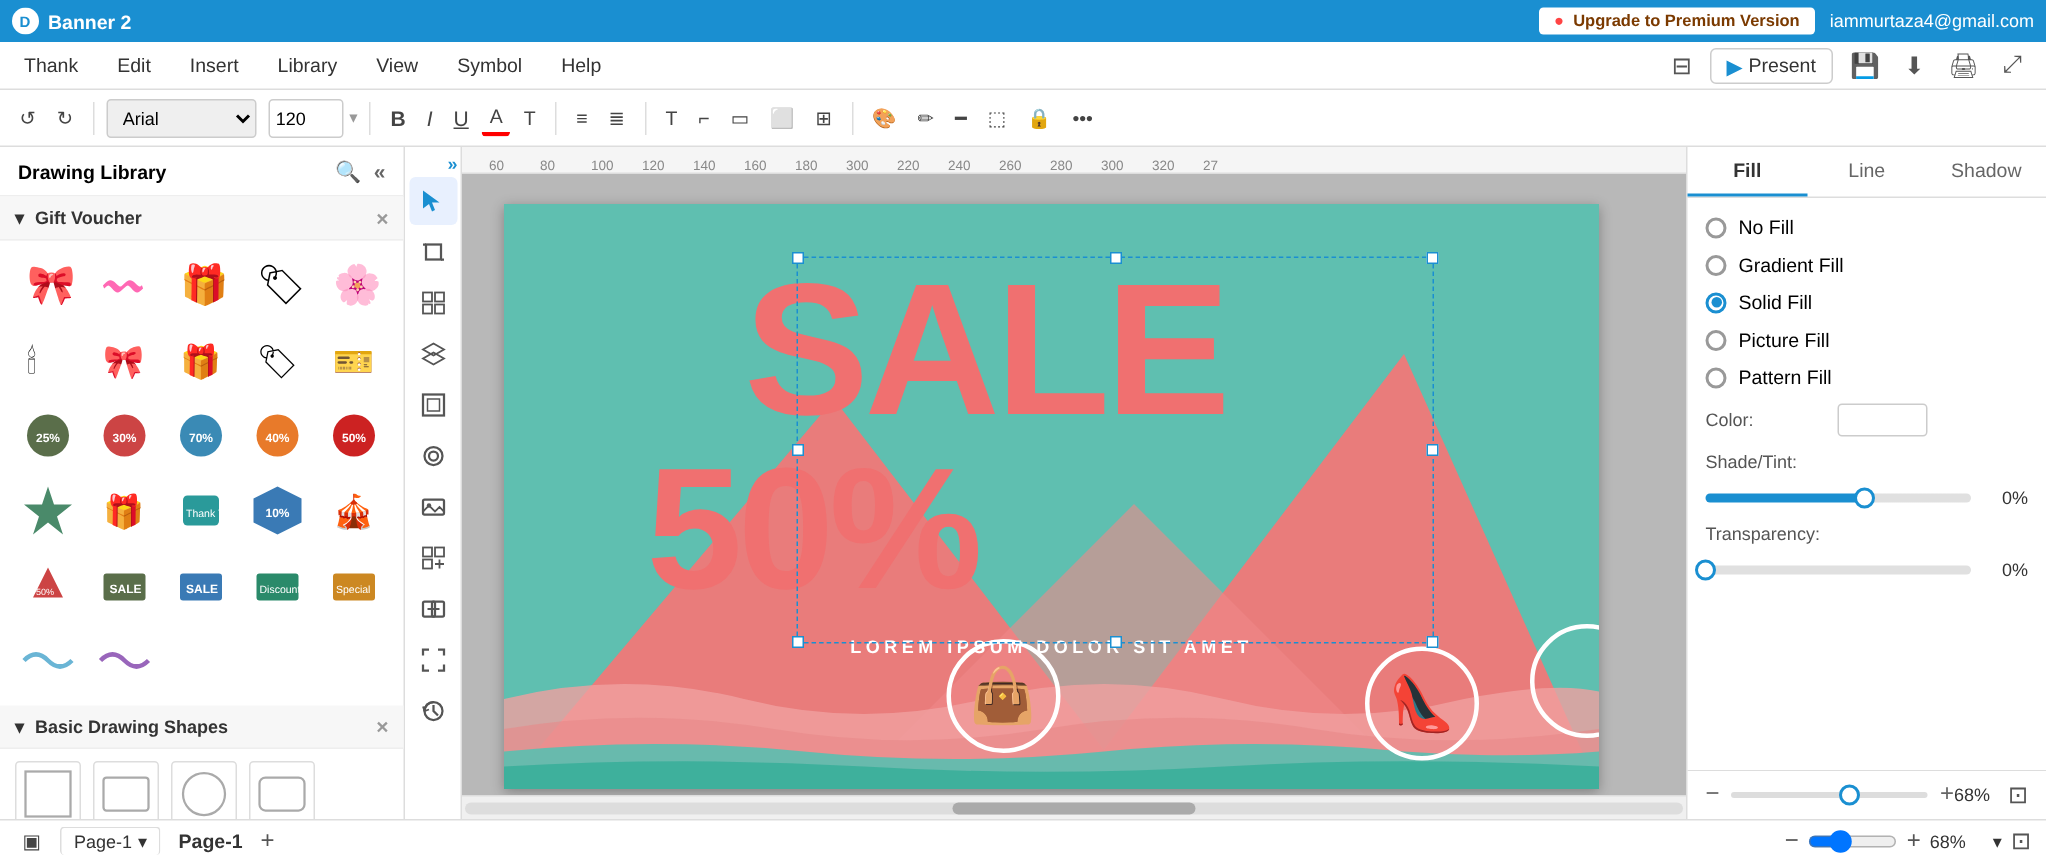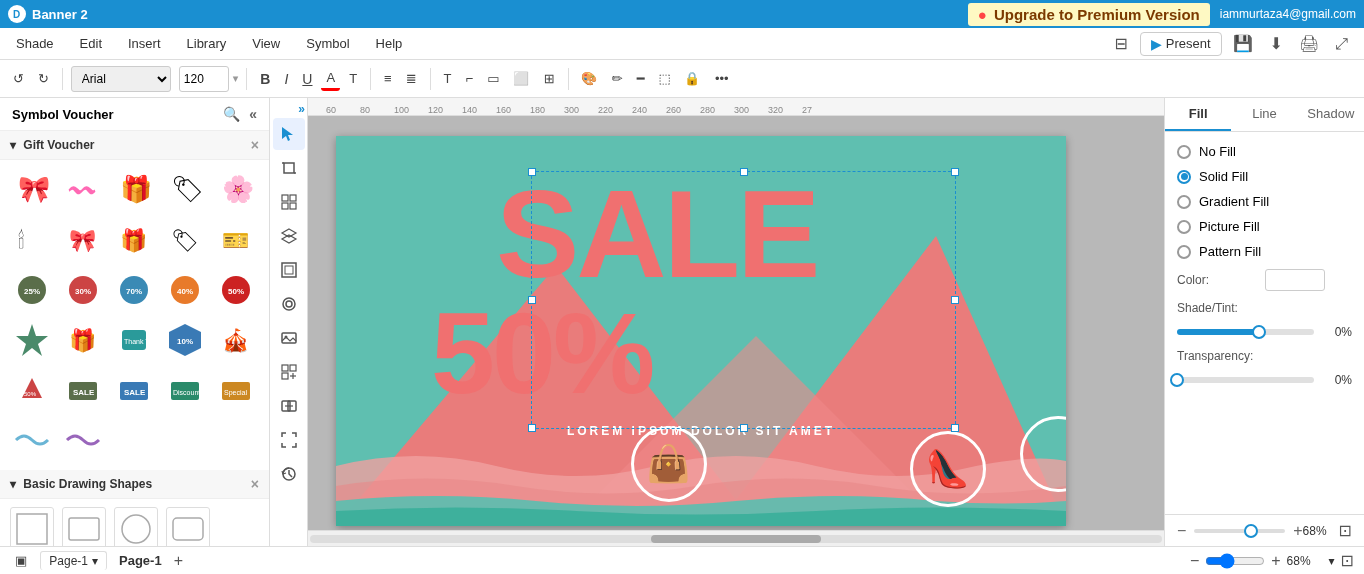--- a/index.html
+++ b/index.html
@@ -6,22 +6,22 @@
     body { font-family: Arial, sans-serif; font-size: 12px; background: #f0f0f0; overflow: hidden; user-select: none; }
 
     
     #topbar {
       display: flex; align-items: center; justify-content: space-between;
       background: #1a8fd1; height: 28px; padding: 0 8px; color: white;
     }
     #topbar-left { display: flex; align-items: center; gap: 6px; font-size: 13px; font-weight: bold; }
     #topbar-right { display: flex; align-items: center; gap: 10px; font-size: 12px; }
     .upgrade-btn {
-      background: #fef9c3; color: #7b3a00; border: none; border-radius: 3px;
-      padding: 3px 10px; font-size: 15px; font-weight: bold; cursor: pointer;
+      background: #ffffff; color: #7b3a00; border: none; border-radius: 3px;
+      padding: 3px 10px; font-size: 11px; font-weight: bold; cursor: pointer;
     }
     .upgrade-dot { color: #ff4444; margin-right: 3px; }
 
     
     #menubar {
       display: flex; align-items: center; gap: 18px;
       background: white; height: 32px; padding: 0 12px;
       border-bottom: 1px solid #ddd; font-size: 13px;
     }
     .menu-item { cursor: pointer; padding: 4px 4px; color: #333; }
@@ -163,21 +163,21 @@
     }
     .page-tab.active { background: white; border-bottom: none; }
     #zoom-controls { margin-left: auto; display: flex; align-items: center; gap: 6px; }
     .zoom-btn { background: none; border: none; cursor: pointer; font-size: 16px; color: #555; }
     .zoom-slider { width: 60px; }
     .zoom-value { font-size: 12px; color: #333; min-width: 36px; }
     .expand-btn { background: none; border: none; cursor: pointer; font-size: 16px; color: #555; }
 
     
     #props-panel {
-      width: 200px; background: white; border-left: 1px solid #ddd;
+      width: 240px; background: white; border-left: 1px solid #ddd;
       display: flex; flex-direction: column;
     }
     #props-tabs {
       display: flex; border-bottom: 1px solid #ddd;
     }
     .prop-tab {
       flex: 1; text-align: center; padding: 8px 4px; font-size: 13px;
       cursor: pointer; color: #666; border-bottom: 2px solid transparent;
     }
     .prop-tab.active { color: #333; border-bottom: 2px solid #1a8fd1; font-weight: bold; }
@@ -237,21 +237,21 @@
   <div id="topbar-right">
     <button class="upgrade-btn">
       <span class="upgrade-dot">●</span>
       <span>Upgrade to Premium Version</span>
     </button>
     <span>iammurtaza4@gmail.com</span>
   </div>
 </div>
 
 <div id="menubar">
-  <span class="menu-item">Shade</span>
+  <span class="menu-item">Thank</span>
   <span class="menu-item">Edit</span>
   <span class="menu-item">Insert</span>
   <span class="menu-item">Library</span>
   <span class="menu-item">View</span>
   <span class="menu-item">Symbol</span>
   <span class="menu-item">Help</span>
   <div id="menubar-right">
     <button class="icon-btn" title="Save">⊟</button>
     <button class="present-btn">
       <span class="play-icon">▶</span>
@@ -295,21 +295,21 @@
   <button class="tb-btn">━</button>
   <button class="tb-btn">⬚</button>
   <button class="tb-btn">🔒</button>
   <button class="tb-btn">•••</button>
 </div>
 
 <div id="main">
 
   <div id="left-panel">
     <div id="panel-header">
-      <span style="display:flex;align-items:center;gap:6px;">Symbol Voucher</span>
+      <span style="display:flex;align-items:center;gap:6px;">Drawing Library</span>
       <div id="panel-header-icons">
         <span class="panel-search-icon">🔍</span>
         <span class="panel-collapse-icon">«</span>
       </div>
     </div>
 
     <div id="panel-content">
 
       <div class="section-header">
         <span>
@@ -683,29 +683,29 @@
     </div>
 
     <div id="props-content">
 
       <div class="fill-option">
         <div class="radio-circle"></div>
         <span>No Fill</span>
       </div>
 
       <div class="fill-option">
+        <div class="radio-circle"></div>
+        <span>Gradient Fill</span>
+      </div>
+
+      <div class="fill-option">
         <div class="radio-circle checked">
           <div class="radio-dot"></div>
         </div>
         <span>Solid Fill</span>
-      </div>
-
-      <div class="fill-option">
-        <div class="radio-circle"></div>
-        <span>Gradient Fill</span>
       </div>
 
       <div class="fill-option">
         <div class="radio-circle"></div>
         <span>Picture Fill</span>
       </div>
 
       <div class="fill-option">
         <div class="radio-circle"></div>
         <span>Pattern Fill</span>

